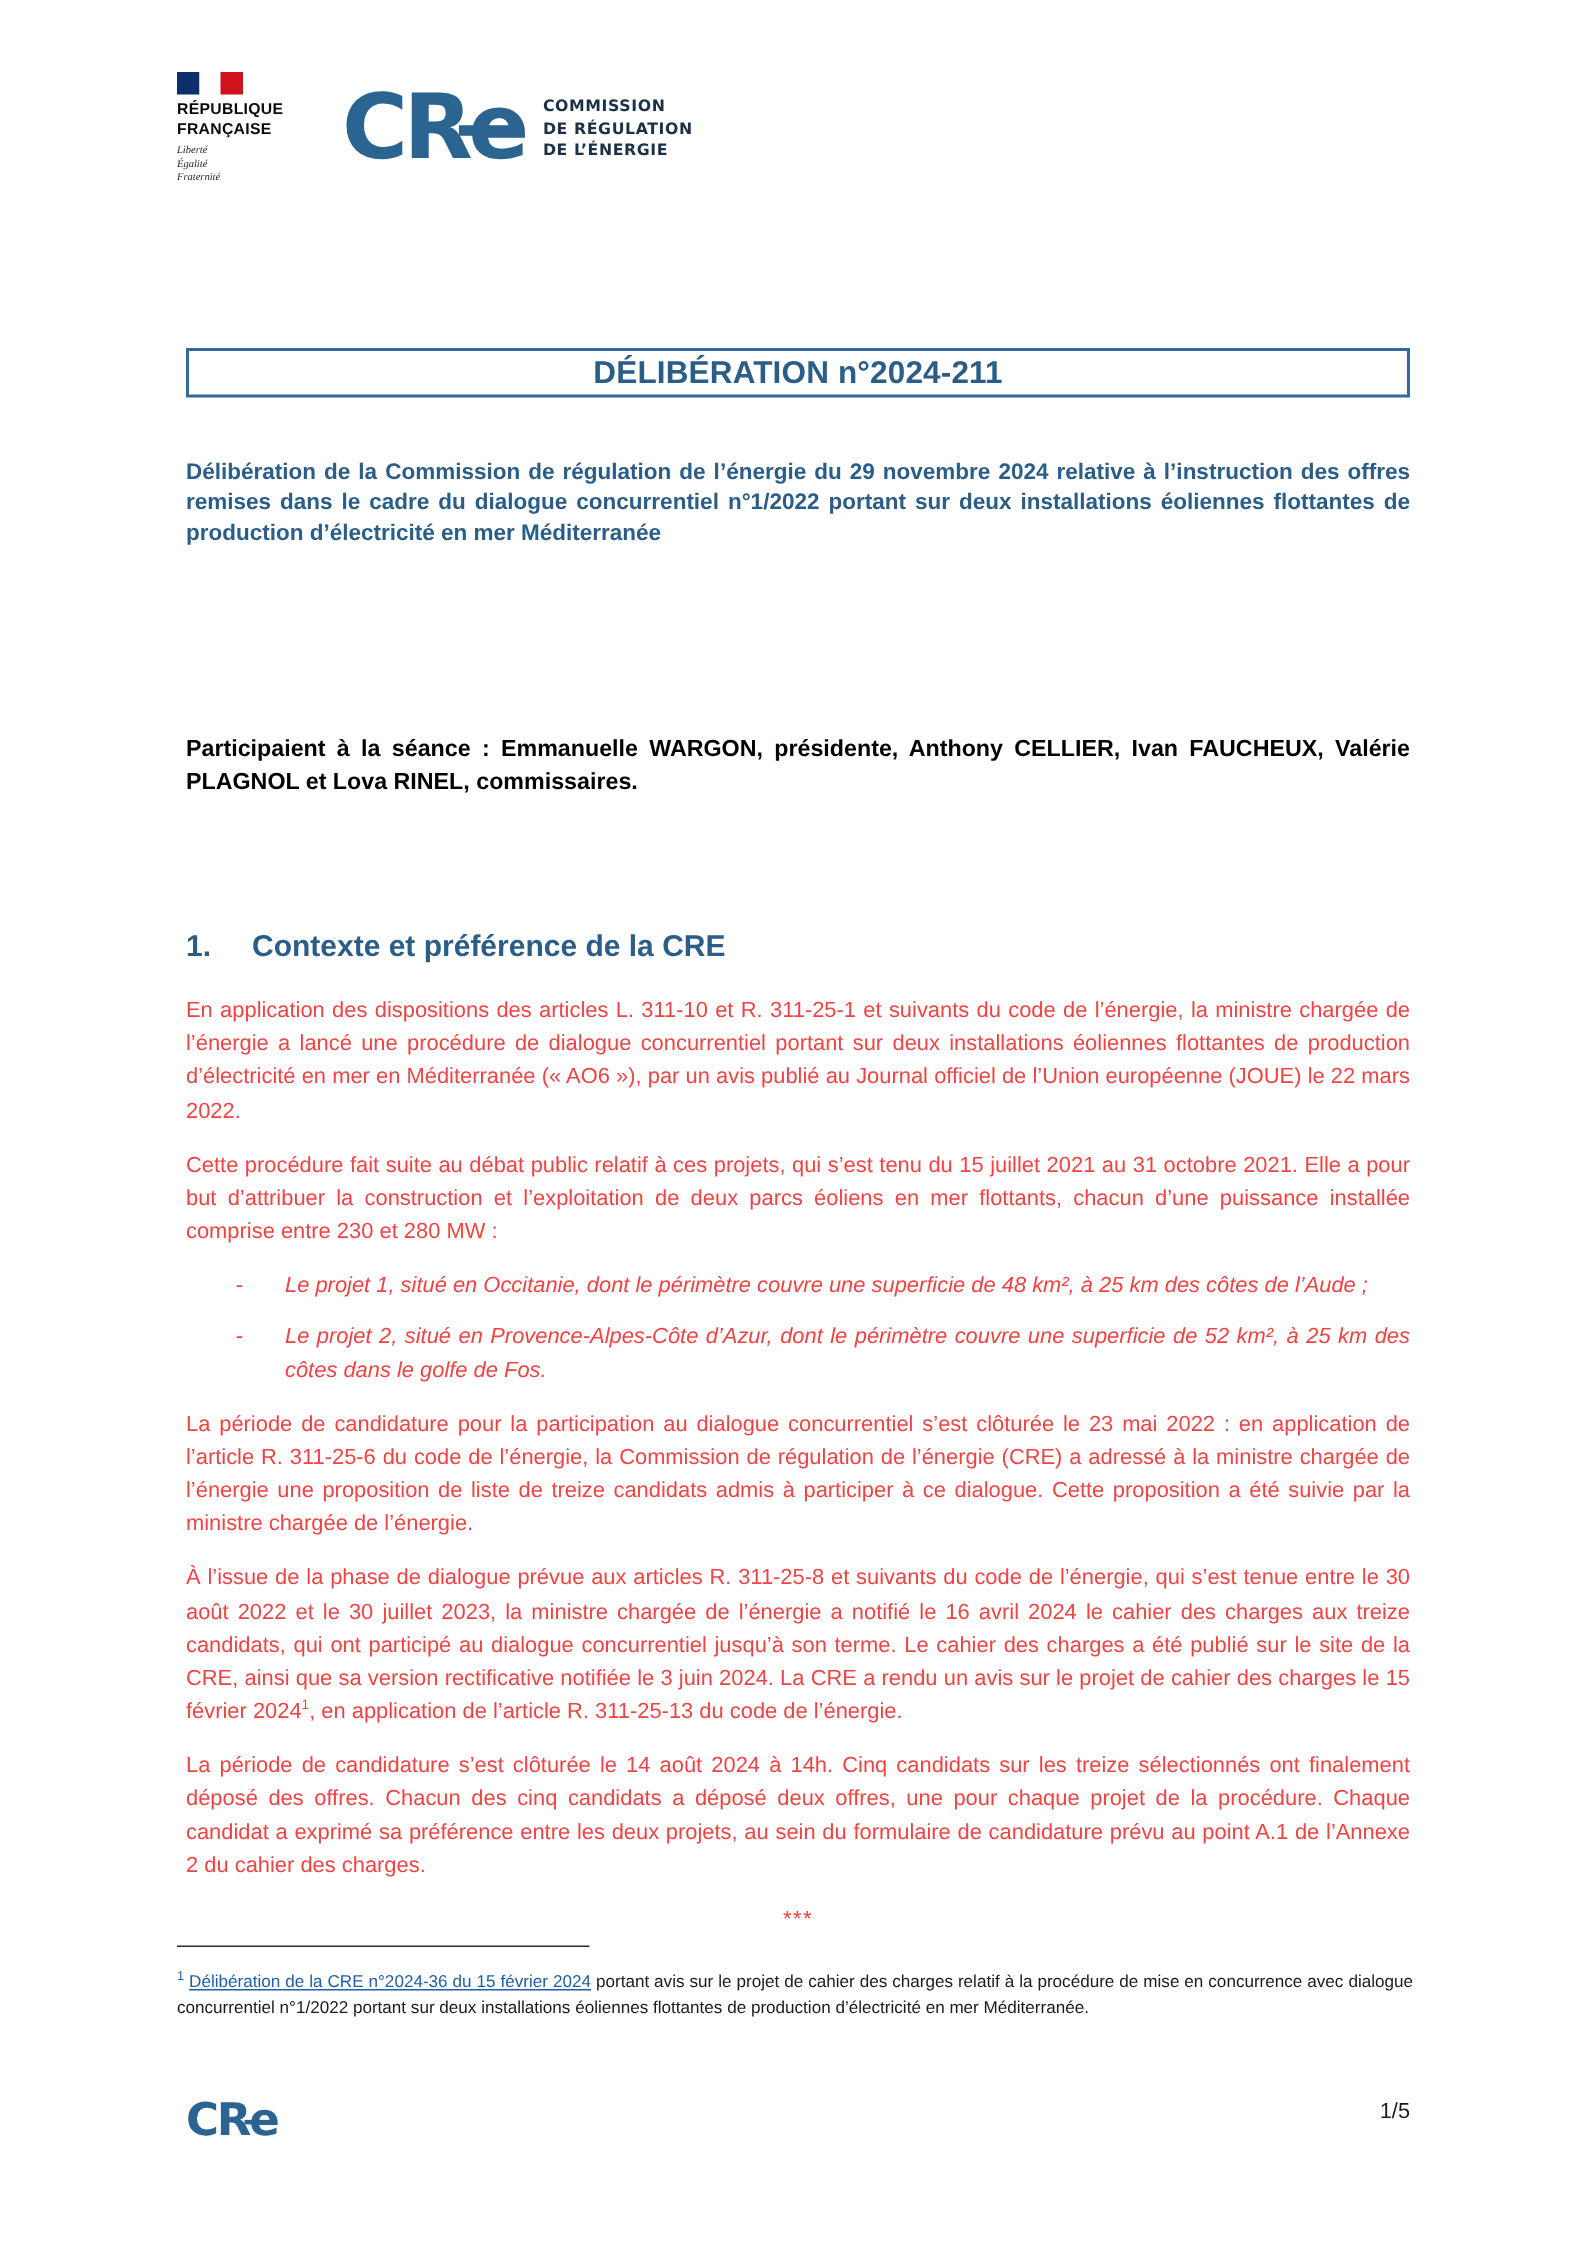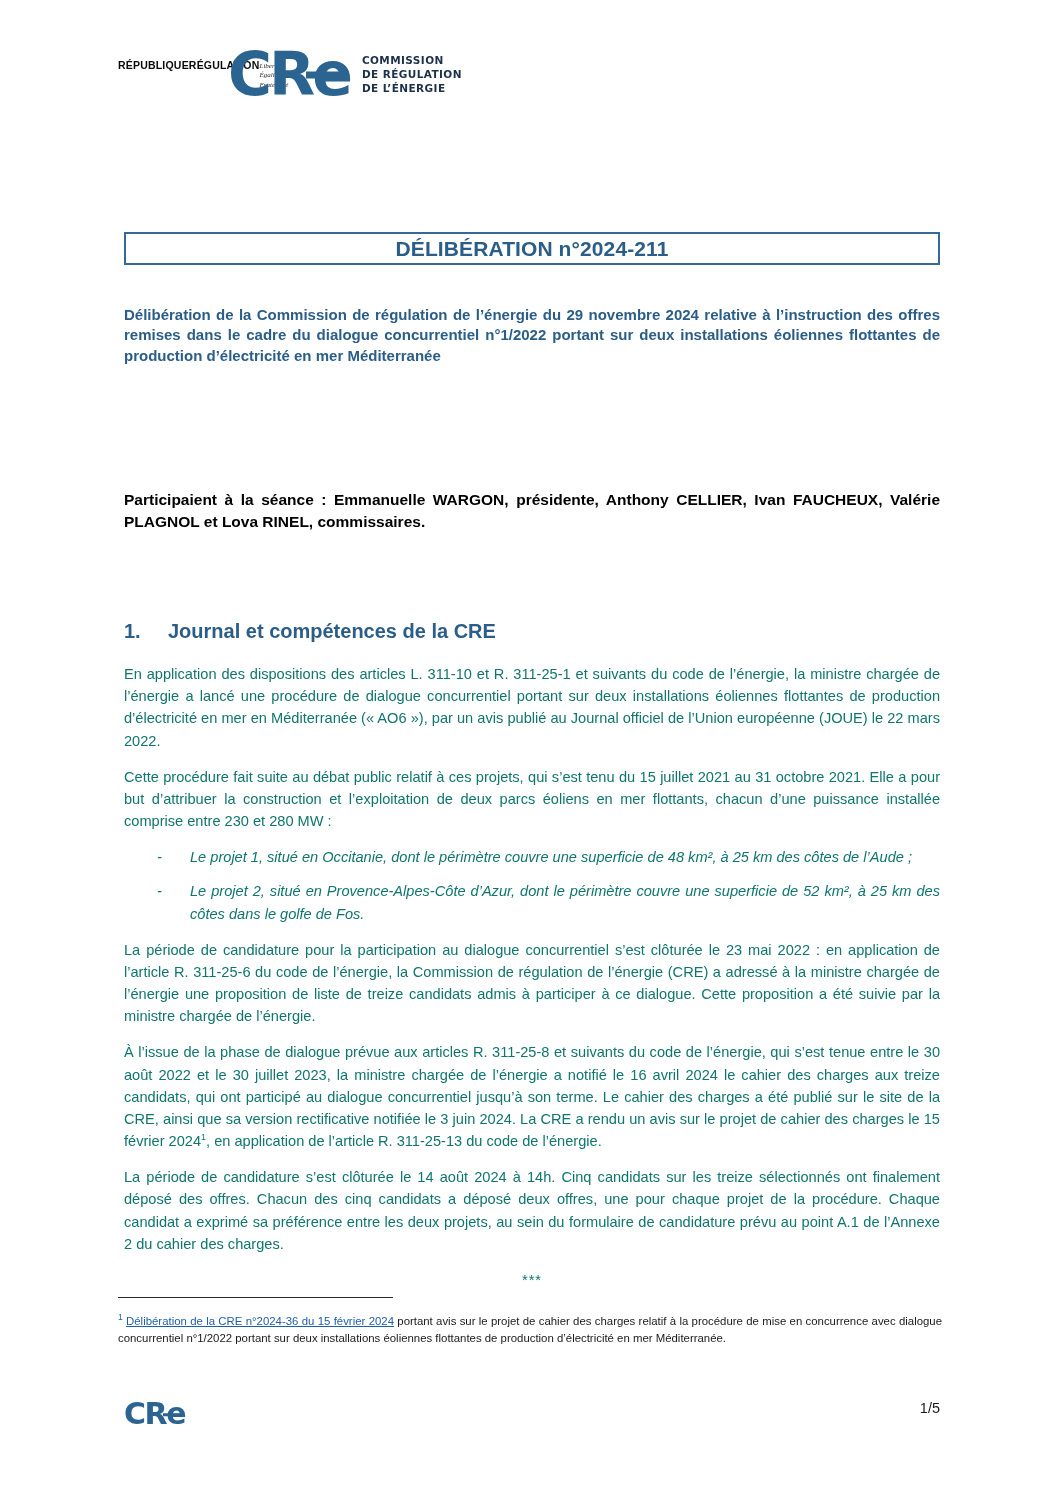--- a/index.html
+++ b/index.html
@@ -26,21 +26,21 @@
     position: absolute;
     top: 48px;
     left: 118px;
     display: flex;
     align-items: center;
     gap: 26px;
   }
   .marianne {
     width: 78px;
     display: flex;
-    flex-direction: row;
+    flex-direction: column;
     align-items: flex-start;
     line-height: 1;
   }
   .flag {
     display: flex;
     width: 44px;
     height: 15px;
     margin-bottom: 4px;
   }
   .flag span { display: block; height: 100%; }
@@ -165,21 +165,21 @@
   .section-num { width: 44px; display: inline-block; }
 
   
   .body-content {
     position: absolute;
     top: 663px;
     left: 124px;
     width: 816px;
     font-size: 14.6px;
     line-height: 1.52;
-    color: #0f766e;
+    color: #ef4444;
   }
   .body-content p {
     margin: 0 0 14px 0;
     text-align: justify;
     text-align-last: left;
   }
   ul.dash-list {
     list-style: none;
     margin: 4px 0 14px 0;
     padding: 0;
@@ -274,21 +274,21 @@
 
   <div class="header">
 
     <div class="marianne">
       <div class="flag">
         <span class="fb"></span>
           <span class="fw"></span>
           <span class="fr"></span>
       </div>
       <div class="rf-line">RÉPUBLIQUE</div>
-      <div class="rf-line">RÉGULATION</div>
+      <div class="rf-line">FRANÇAISE</div>
       <div class="devise">
         <div>Liberté</div>
         <div>Égalité</div>
         <div>Fraternité</div>
       </div>
     </div>
 
     <div class="cre-logo-block">
       <div class="cre-word">
         <span>CR</span>
@@ -306,21 +306,21 @@
   <div class="title-box">
     <div class="title-box-text">DÉLIBÉRATION n°2024-211</div>
   </div>
 
   <div class="main-title">Délibération de la Commission de régulation de l’énergie du 29 novembre 2024 relative à l’instruction des offres remises dans le cadre du dialogue concurrentiel n°1/2022 portant sur deux installations éoliennes flottantes de production d’électricité en mer Méditerranée</div>
 
   <div class="participants">Participaient à la séance : Emmanuelle WARGON, présidente, Anthony CELLIER, Ivan FAUCHEUX, Valérie PLAGNOL et Lova RINEL, commissaires.</div>
 
   <div class="section-heading">
     <span class="section-num">1.</span>
-    <span>Journal et compétences de la CRE</span>
+    <span>Contexte et préférence de la CRE</span>
   </div>
 
   <div class="body-content">
 
     <p>En application des dispositions des articles L. 311-10 et R. 311-25-1 et suivants du code de l’énergie, la ministre chargée de l’énergie a lancé une procédure de dialogue concurrentiel portant sur deux installations éoliennes flottantes de production d’électricité en mer en Méditerranée (« AO6 »), par un avis publié au Journal officiel de l’Union européenne (JOUE) le 22 mars 2022.</p>
 
     <p>Cette procédure fait suite au débat public relatif à ces projets, qui s’est tenu du 15 juillet 2021 au 31 octobre 2021. Elle a pour but d’attribuer la construction et l’exploitation de deux parcs éoliens en mer flottants, chacun d’une puissance installée comprise entre 230 et 280 MW :</p>
 
     <ul class="dash-list">
       <li>Le projet 1, situé en Occitanie, dont le périmètre couvre une superficie de 48 km², à 25 km des côtes de l’Aude ;</li>

